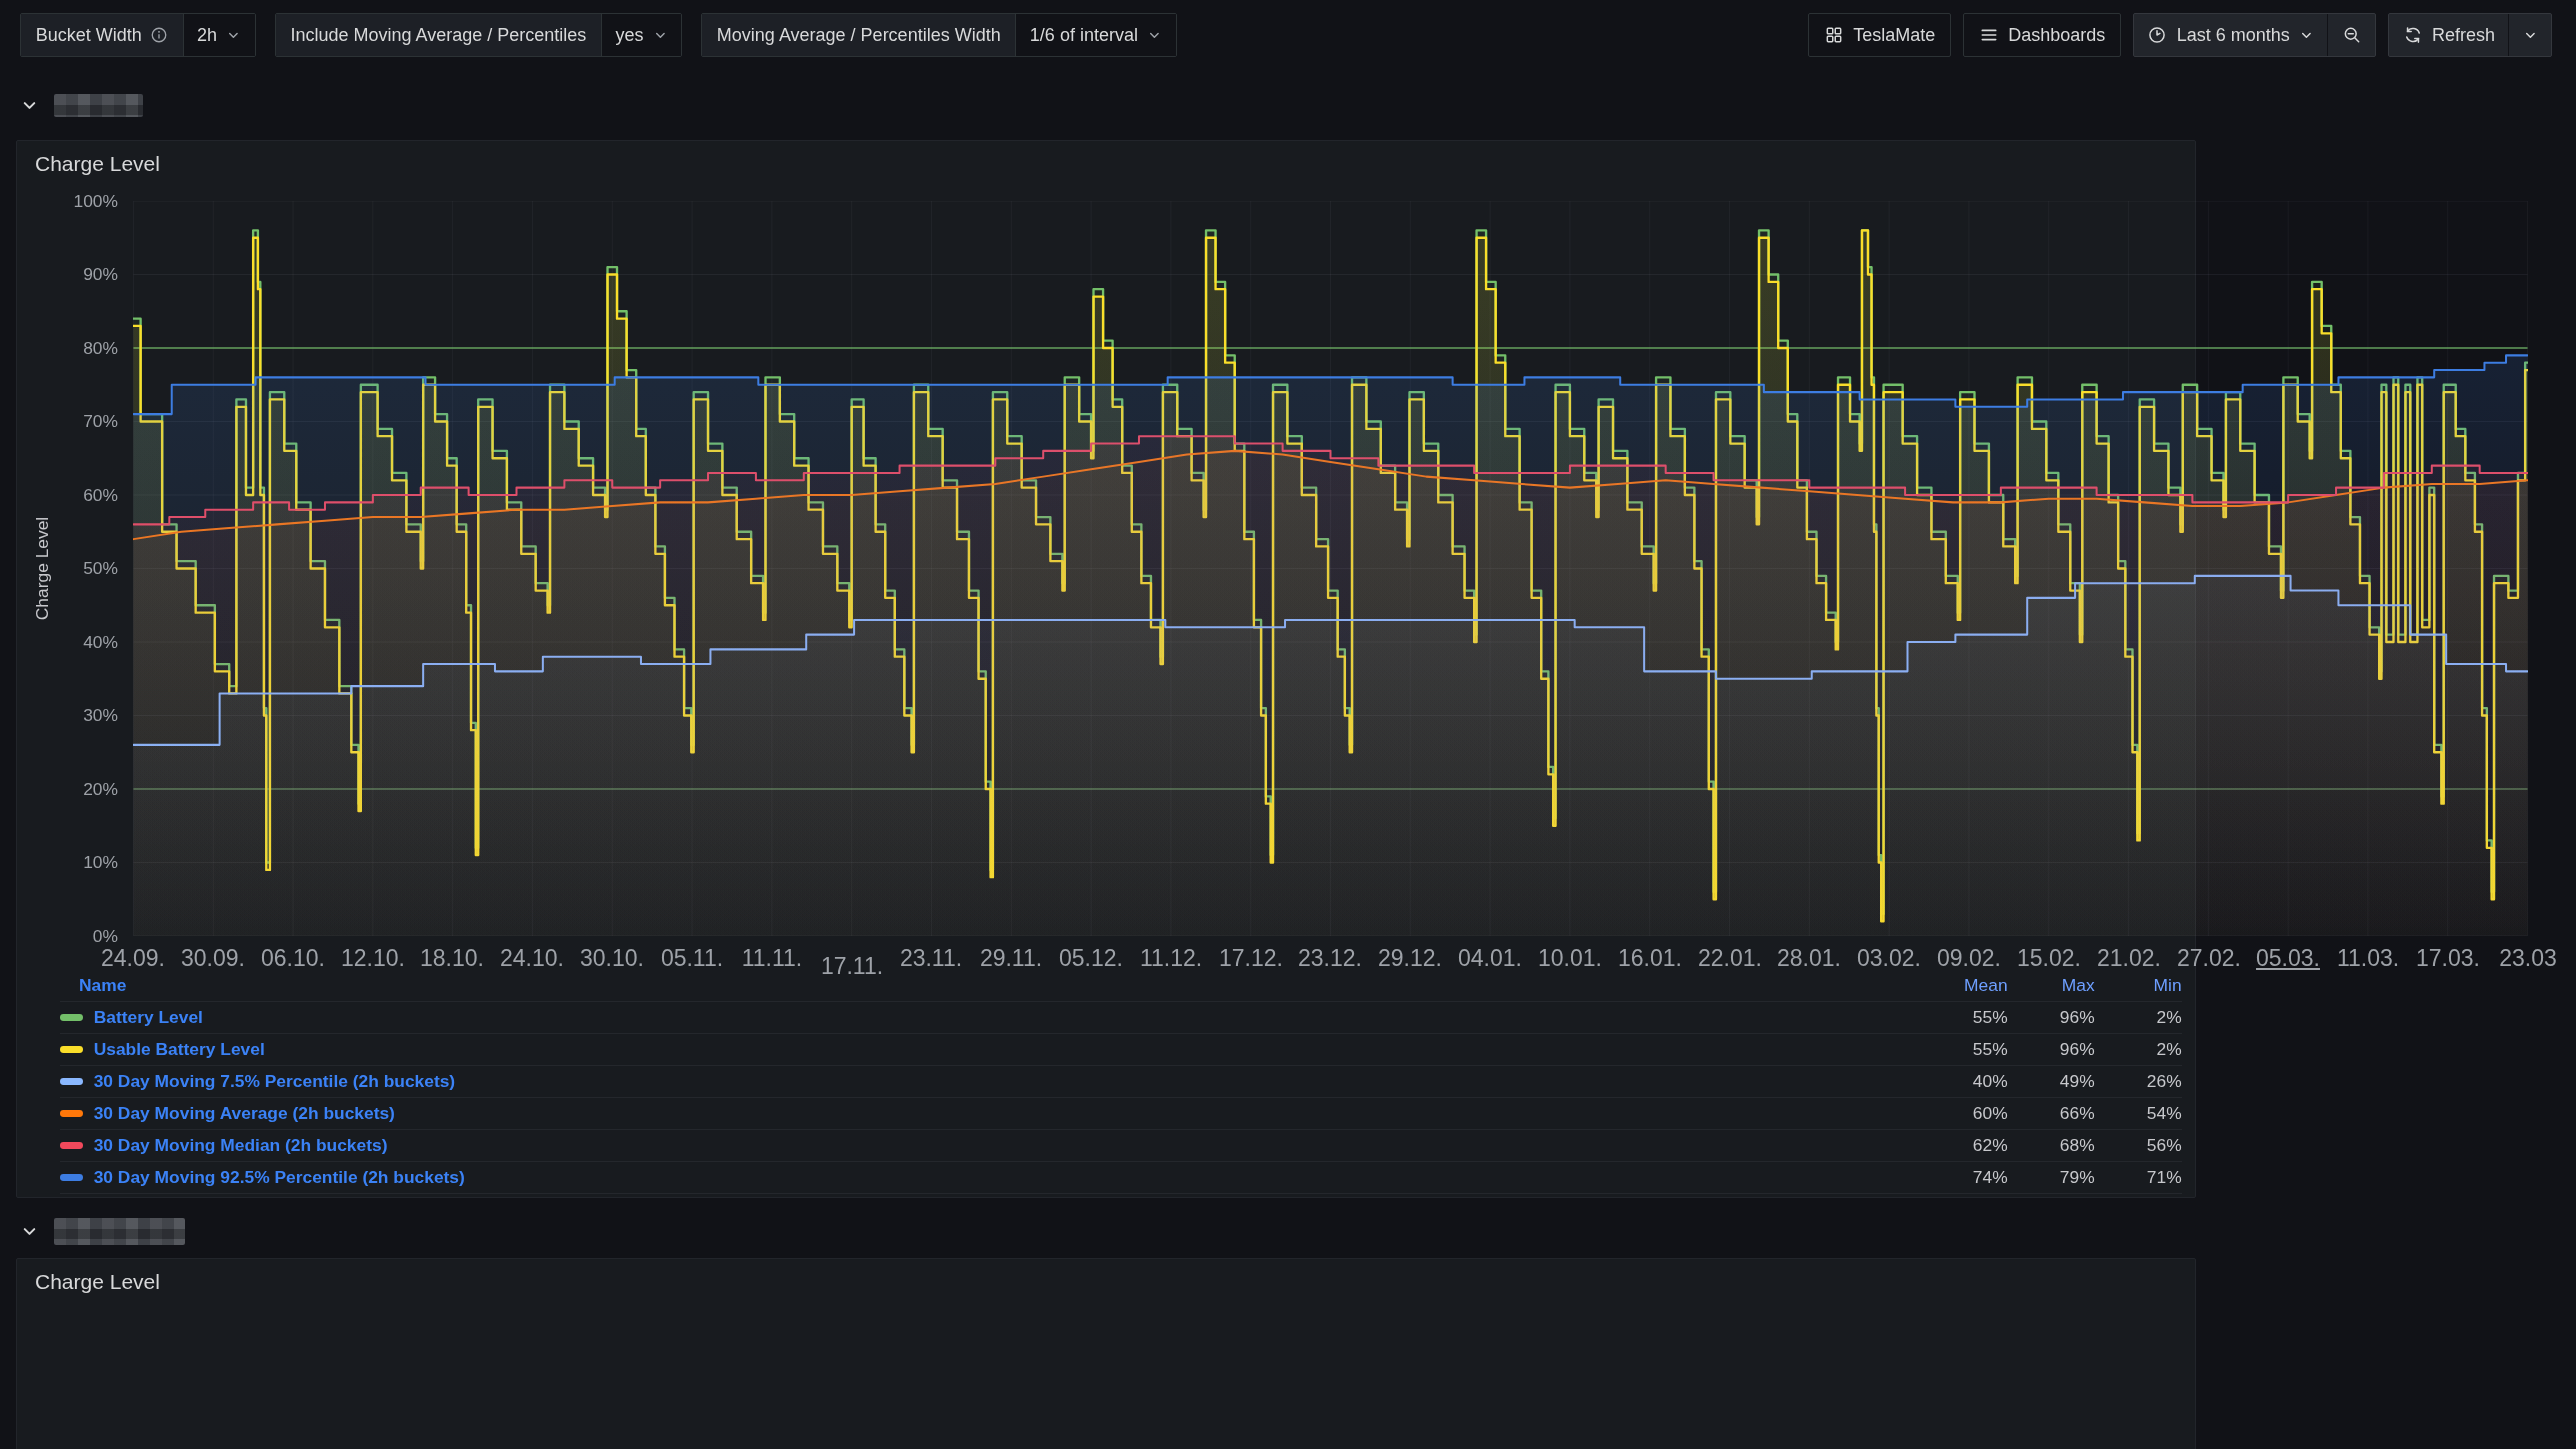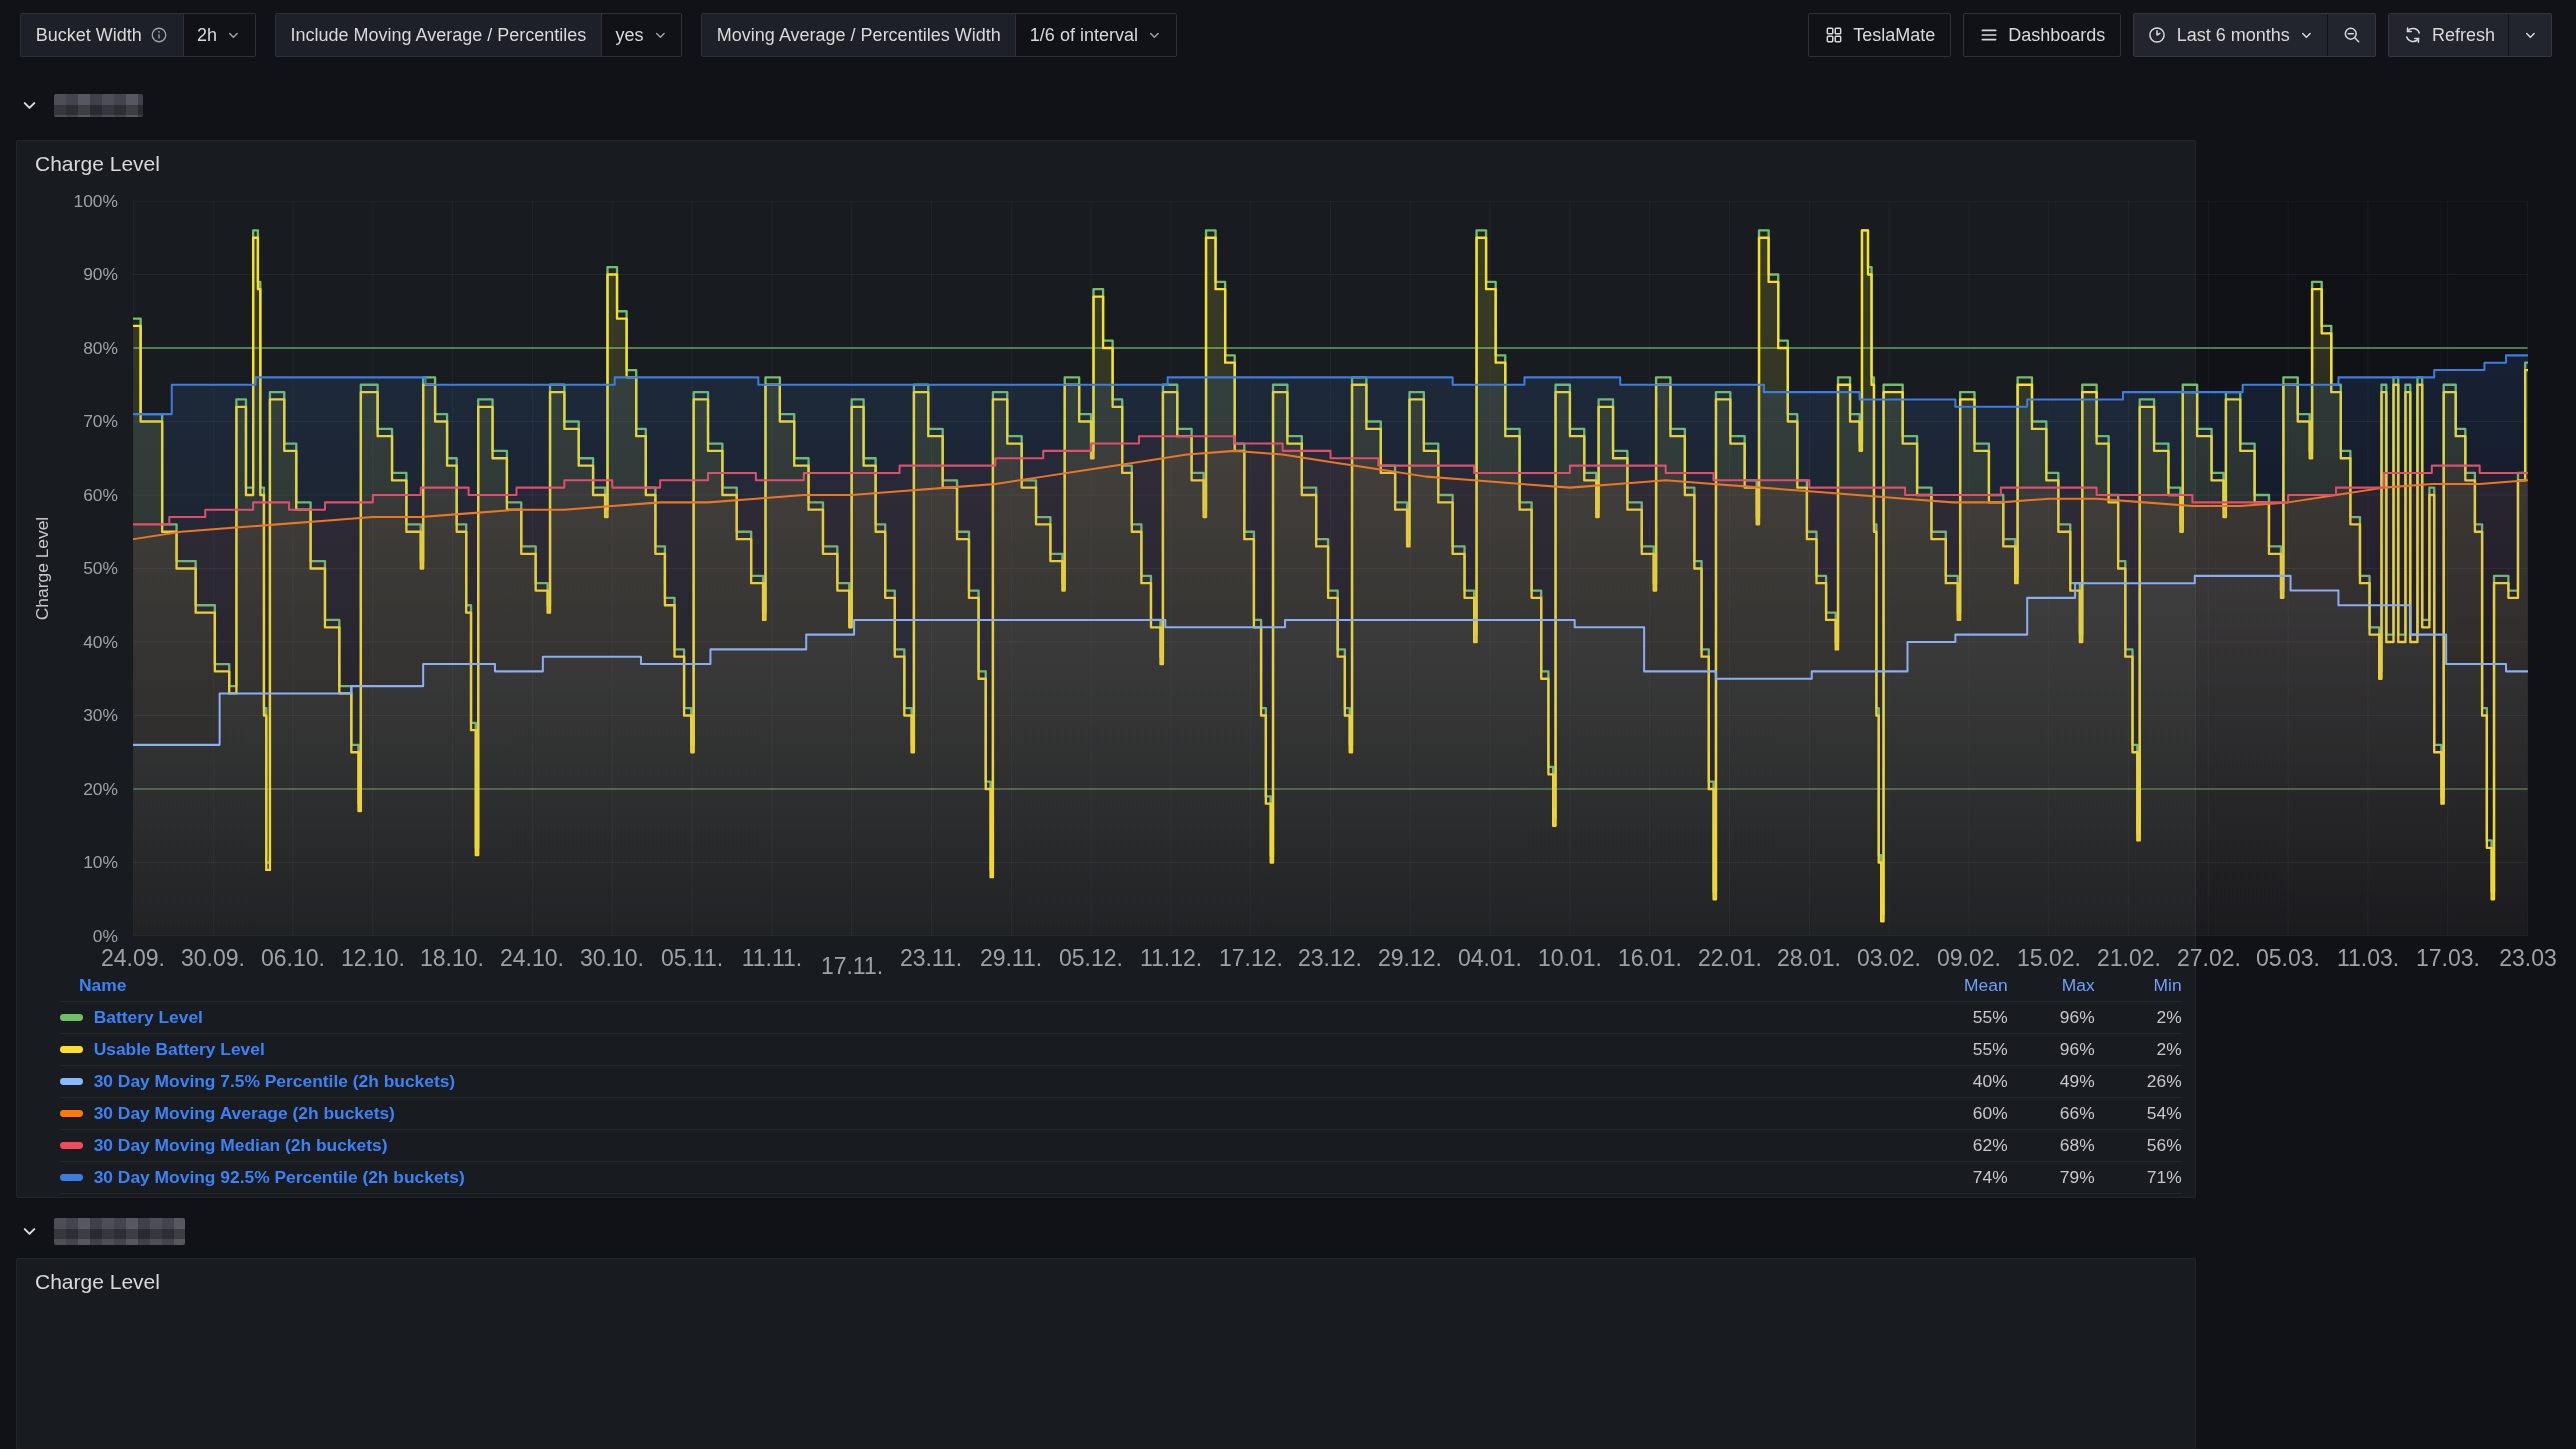--- a/index.html
+++ b/index.html
@@ -250,21 +250,21 @@
       <div class="xtick" style="left: 1473px;">04.01.</div>
       <div class="xtick" style="left: 1553px;">10.01.</div>
       <div class="xtick" style="left: 1633px;">16.01.</div>
       <div class="xtick" style="left: 1713px;">22.01.</div>
       <div class="xtick" style="left: 1792px;">28.01.</div>
       <div class="xtick" style="left: 1872px;">03.02.</div>
       <div class="xtick" style="left: 1952px;">09.02.</div>
       <div class="xtick" style="left: 2032px;">15.02.</div>
       <div class="xtick" style="left: 2112px;">21.02.</div>
       <div class="xtick" style="left: 2192px;">27.02.</div>
-      <div class="xtick" style="left: 2271px;">05.03.</div>
+      <div class="xtick" style="left: 2271px; text-decoration: underline;">05.03.</div>
       <div class="xtick" style="left: 2351px;">11.03.</div>
       <div class="xtick" style="left: 2431px;">17.03.</div>
       <div class="xtick" style="left: 2511px;">23.03</div>
     </div>
 
   <div class="plot">
       <svg viewBox="0 0 3570 1096" width="2395" height="735">
         <defs>
           <linearGradient id="fg0" x1="0" y1="0" x2="0" y2="1">
             <stop offset="0" stop-color="#73bf69" stop-opacity="0.07"></stop>

